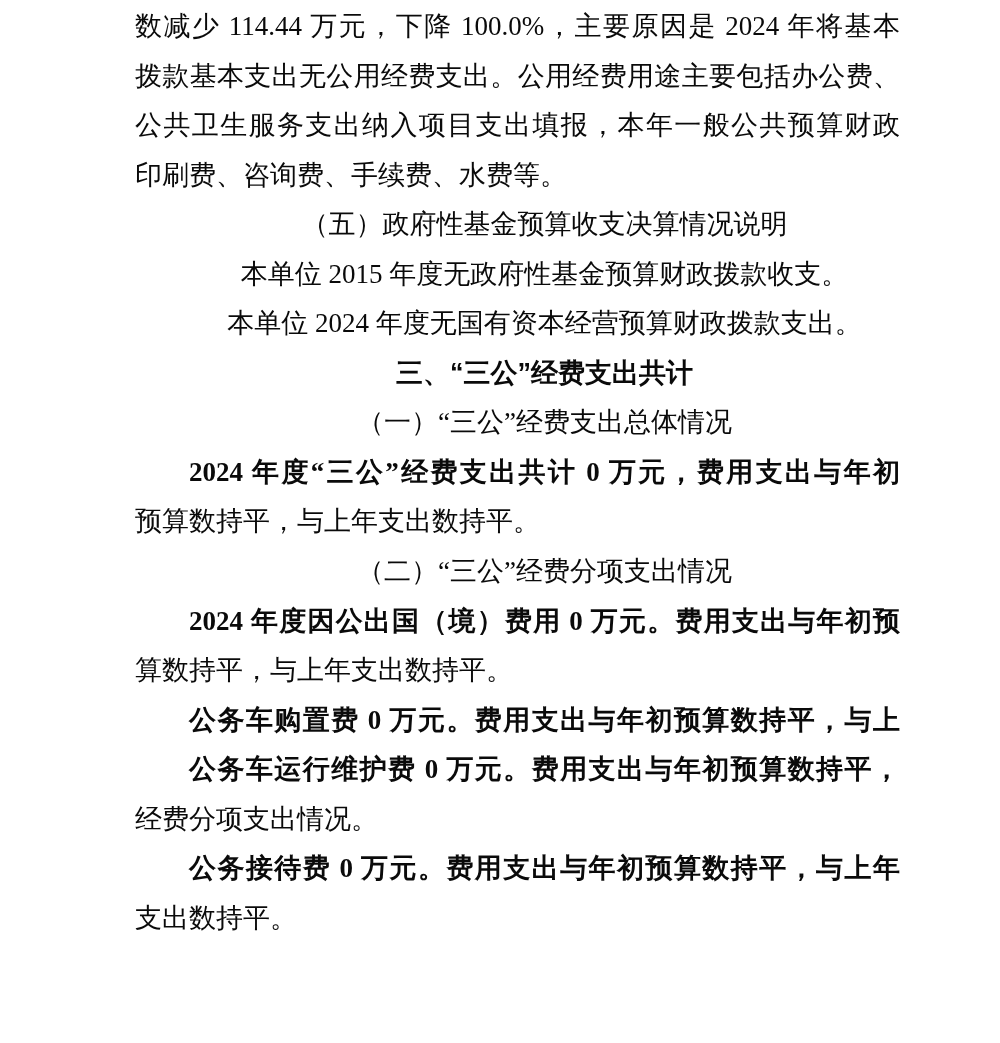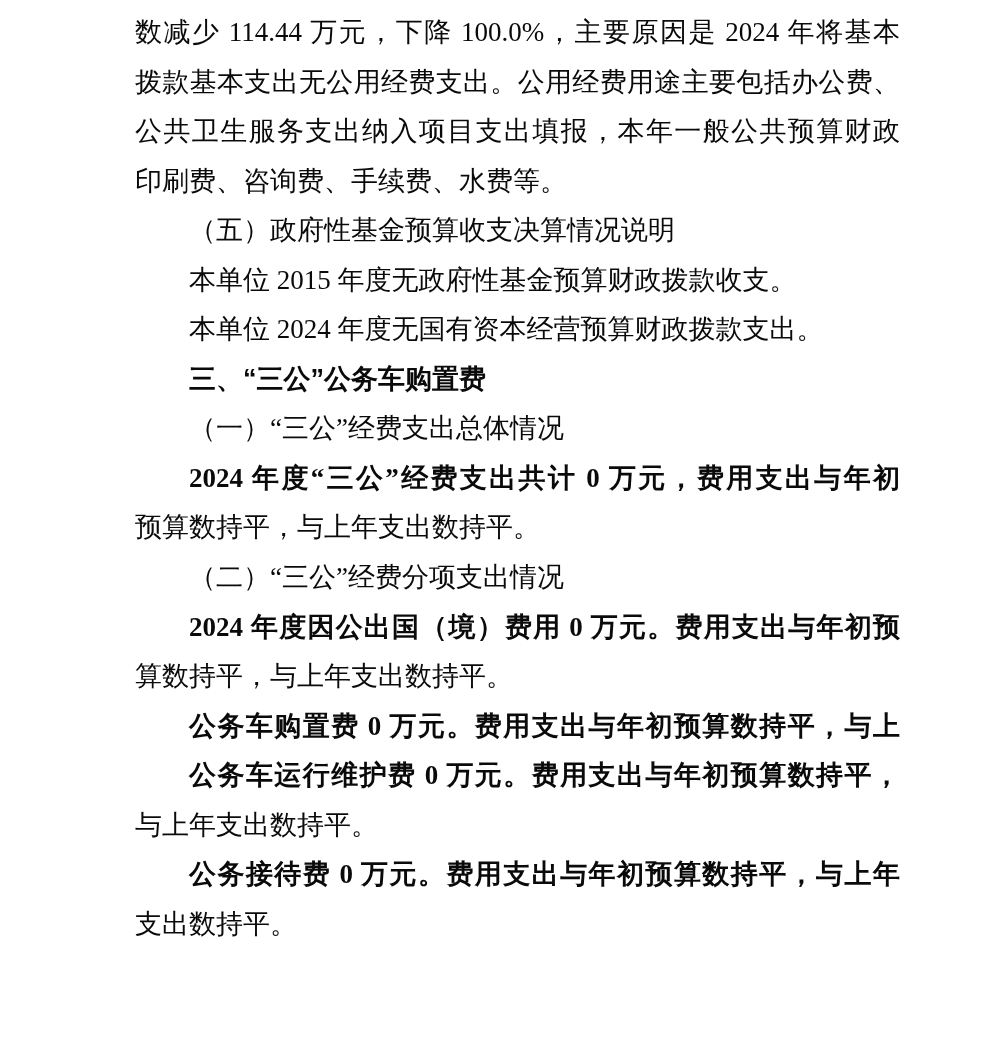--- a/index.html
+++ b/index.html
@@ -6,40 +6,40 @@
   body {
     width: 1000px;
     height: 1043px;
     background: #ffffff;
     overflow: hidden;
   }
   .doc {
     box-sizing: border-box;
     width: 1000px;
     height: 1043px;
-    padding: 8px 100px 0 135px;
+    padding: 2px 100px 0 135px;
     color: #0a0a0a;
   }
   .line {
     height: 49.55px;
     line-height: 49.55px;
     font-family: "Liberation Serif", "DejaVu Serif", serif;
     font-size: 27px;
     text-align: left;
     white-space: nowrap;
     overflow: visible;
   }
   
   .line.j {
     white-space: normal;
     text-align: justify;
     text-align-last: justify;
   }
   
-  .line.indent { padding-left: 54px; }
+  .line.indent { padding-left: 54px; text-align: center; }
   .line.indent.j { padding-left: 0; text-indent: 54px; font-weight: bold; }
   
   .line.heading {
     font-family: "Liberation Sans", "DejaVu Sans", sans-serif;
     font-weight: bold;
     font-size: 27px;
   }
 </style>
 </head>
 <body style="background: rgb(255, 255, 255);">
@@ -54,40 +54,40 @@
     <div>
       <div class="line indent">（五）政府性基金预算收支决算情况说明</div>
     </div>
     <div>
       <div class="line indent">本单位 2015 年度无政府性基金预算财政拨款收支。</div>
     </div>
     <div>
       <div class="line indent">本单位 2024 年度无国有资本经营预算财政拨款支出。</div>
     </div>
     <div>
-      <div class="line indent heading">三、“三公”公务车购置费</div>
+      <div class="line indent heading">三、“三公”经费支出共计</div>
     </div>
     <div>
       <div class="line indent">（一）“三公”经费支出总体情况</div>
     </div>
     <div>
       <div class="line indent j">2024 年度“三公”经费支出共计 0 万元，费用支出与年初</div>
       <div class="line">预算数持平，与上年支出数持平。</div>
     </div>
     <div>
       <div class="line indent">（二）“三公”经费分项支出情况</div>
     </div>
     <div>
       <div class="line indent j">2024 年度因公出国（境）费用 0 万元。费用支出与年初预</div>
       <div class="line">算数持平，与上年支出数持平。</div>
     </div>
     <div>
       <div class="line indent j">公务车购置费 0 万元。费用支出与年初预算数持平，与上</div>
     </div>
     <div>
       <div class="line indent j">公务车运行维护费 0 万元。费用支出与年初预算数持平，</div>
-      <div class="line">与上年支出数持平。</div>
+      <div class="line">经费分项支出情况。</div>
     </div>
     <div>
       <div class="line indent j">公务接待费 0 万元。费用支出与年初预算数持平，与上年</div>
       <div class="line">支出数持平。</div>
     </div>
   </div>
 
 </body></html>

